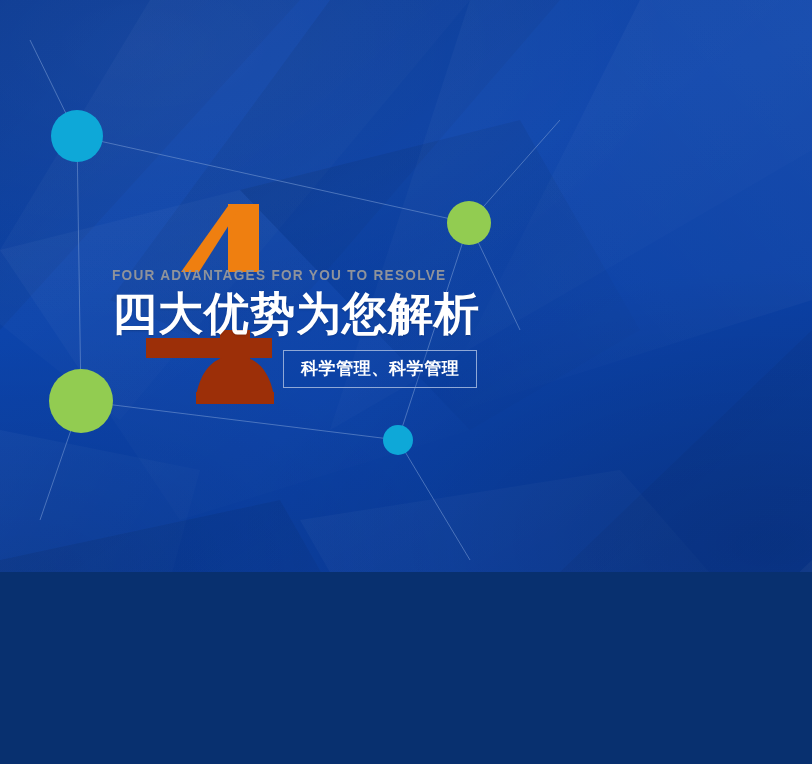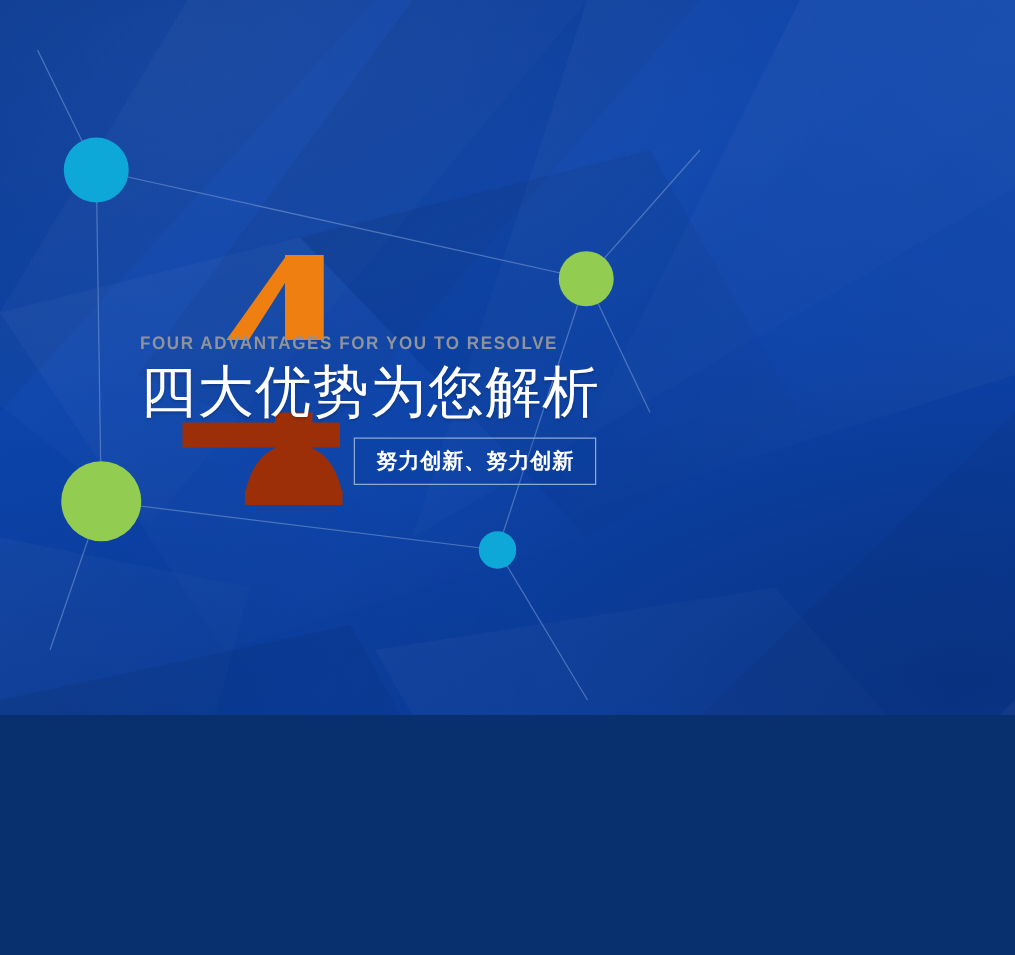--- a/index.html
+++ b/index.html
@@ -75,21 +75,21 @@
     white-space: nowrap;
     font-stretch: condensed;
     transform: scaleX(0.94);
     transform-origin: left center;
   }
 
   .headline {
     margin-top: 7px;
     color: #ffffff;
     font-size: 45px;
-    font-weight: normal;
+    font-weight: bold;
     letter-spacing: 1px;
     line-height: 1.05;
     white-space: nowrap;
     text-shadow: 0 1px 2px rgba(0,0,0,0.18);
   }
 
   .tagline-row {
     position: absolute;
     left: 171px;
     top: 82px;
@@ -188,17 +188,17 @@
       </g>
     </svg>
   </div>
 
   <div class="content">
     <div class="eyebrow">FOUR ADVANTAGES FOR YOU TO RESOLVE</div>
 
     <div class="headline">四大优势为您解析</div>
 
     <div class="tagline-row">
-      <div class="tagline-box">努力创新、努力创新</div>
+      <div class="tagline-box">科学管理、科学管理</div>
     </div>
   </div>
 
 </div>
 
 </body></html>

